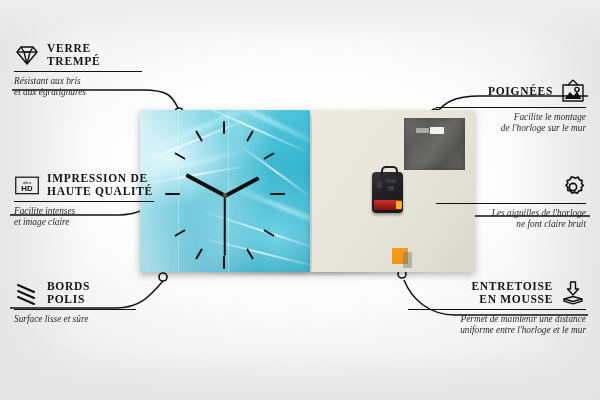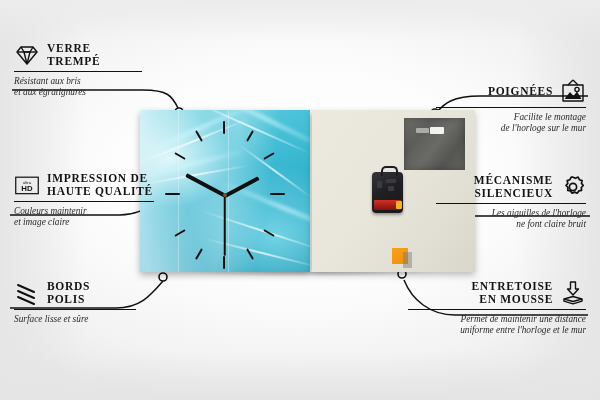--- a/index.html
+++ b/index.html
@@ -204,21 +204,21 @@
           <text x="15" y="12" font-family="Liberation Sans, sans-serif" font-size="5" text-anchor="middle" fill="#111">ultra</text>
           <text x="15" y="20.5" font-family="Liberation Sans, sans-serif" font-size="9" font-weight="bold" text-anchor="middle" fill="#111">HD</text>
         </svg>
       </span>
       <div>
         <div class="ttl">IMPRESSION DE</div>
         <div class="ttl">HAUTE QUALITÉ</div>
       </div>
     </div>
     <div class="rule" style="width:140px"></div>
-    <div class="sub">Couleurs maintenir</div>
+    <div class="sub">Facilite intenses</div>
     <div class="sub">et image claire</div>
   </div>
 
   <div class="feat left" style="left:14px;top:280px;width:140px;">
     <div class="head">
       <span class="ico">
         <svg viewBox="0 0 26 26">
             <g stroke="#111" stroke-width="2" stroke-linecap="round">
           <line x1="4" y1="5" x2="20" y2="12"></line>
               <line x1="4" y1="11" x2="20" y2="18"></line>
@@ -251,24 +251,20 @@
           </svg>
       </span>
     </div>
     <div class="rule" style="width:150px;margin-left:0;"></div>
     <div class="sub">Facilite le montage</div>
     <div class="sub">de l'horloge sur le mur</div>
   </div>
 
   <div class="feat right" style="left:436px;top:174px;width:150px;">
     <div class="head">
-      <div>
-        <div class="ttl">MÉCANISME</div>
-        <div class="ttl">SILENCIEUX</div>
-      </div>
       <span class="ico">
         <svg viewBox="0 0 26 26">
             <g fill="none" stroke="#111" stroke-width="1.7" stroke-linejoin="round">
           <path d="M13 3.2 l2.6 1.1 2.5 -1.2 1.3 2.6 2.7 .9 -.6 2.8 1.8 2.1 -2 2 .3 2.8 -2.8 .6 -1.6 2.3 -2.5 -1.1 -2.6 1.1 -1.6 -2.3 -2.8 -.6 .3 -2.8 -2 -2 1.8 -2.1 -.6 -2.8 2.7 -.9 1.3 -2.6 Z"></path>
           <circle cx="13" cy="13" r="3.6"></circle>
         </g>
           </svg>
       </span>
     </div>
     <div class="rule" style="width:150px;"></div>

